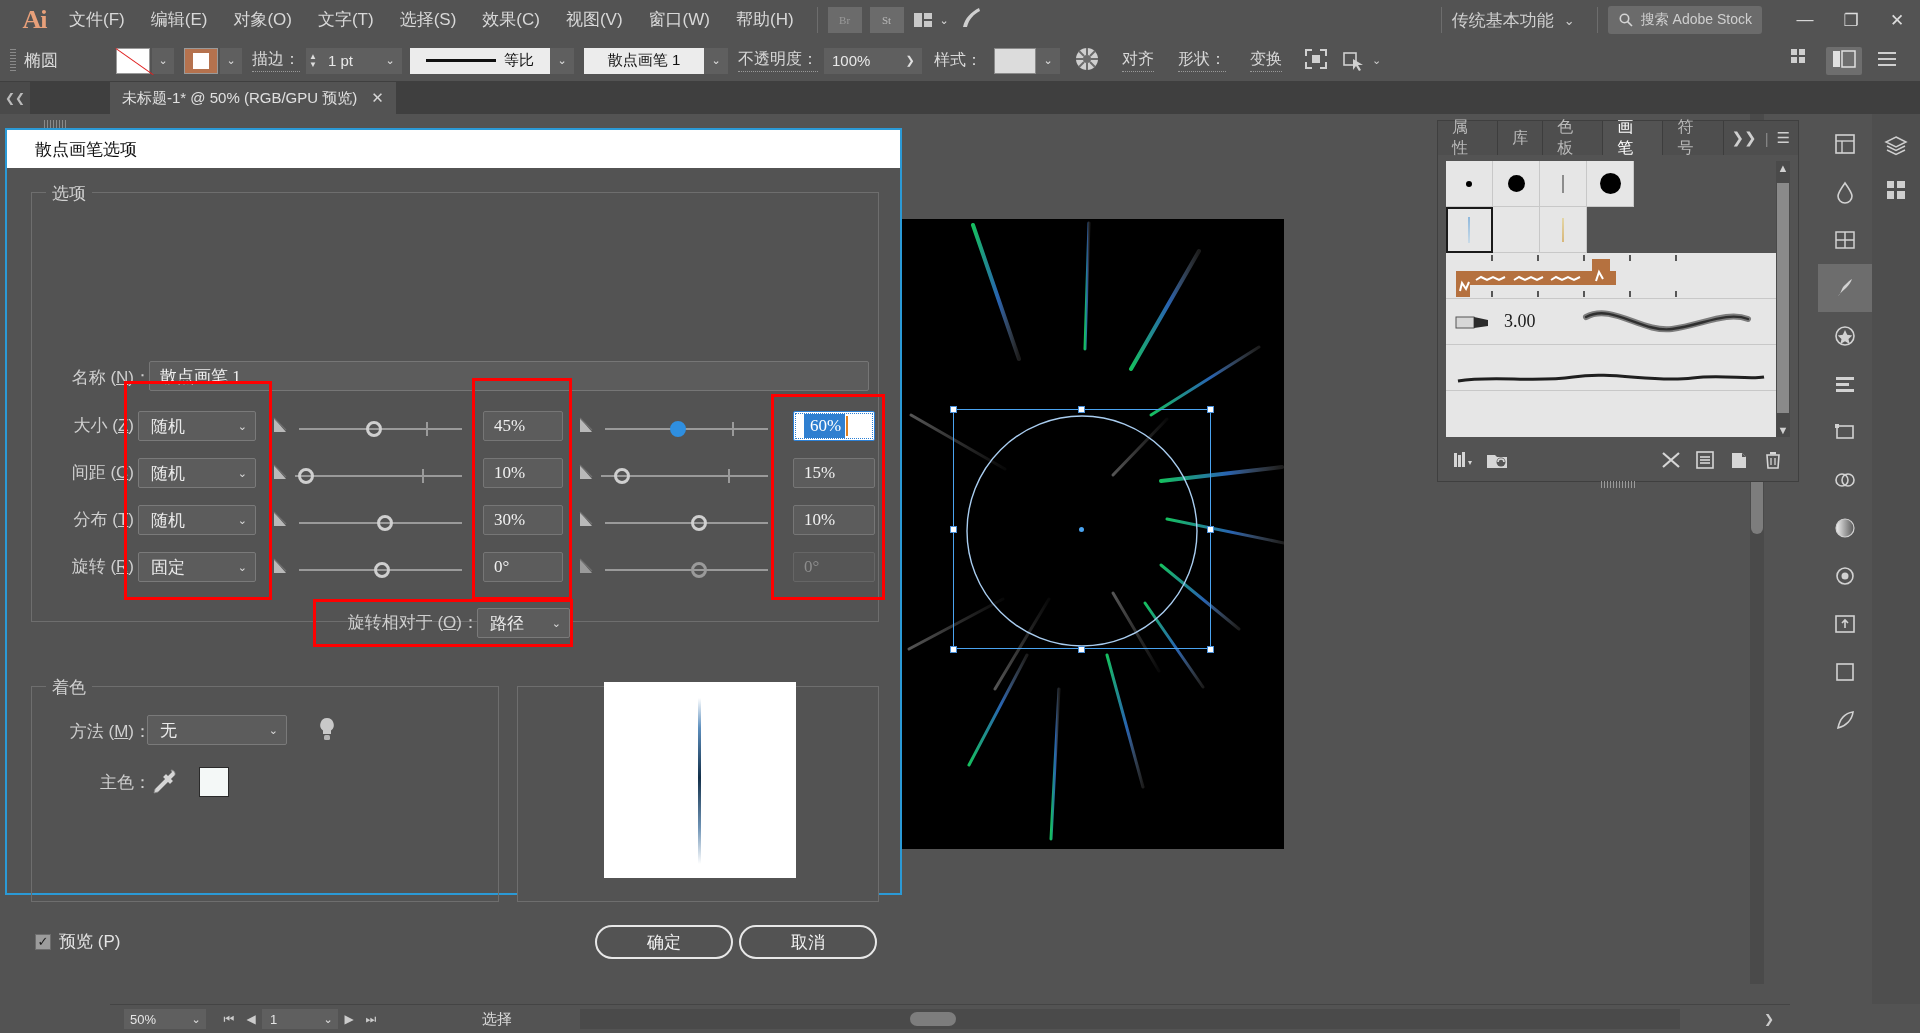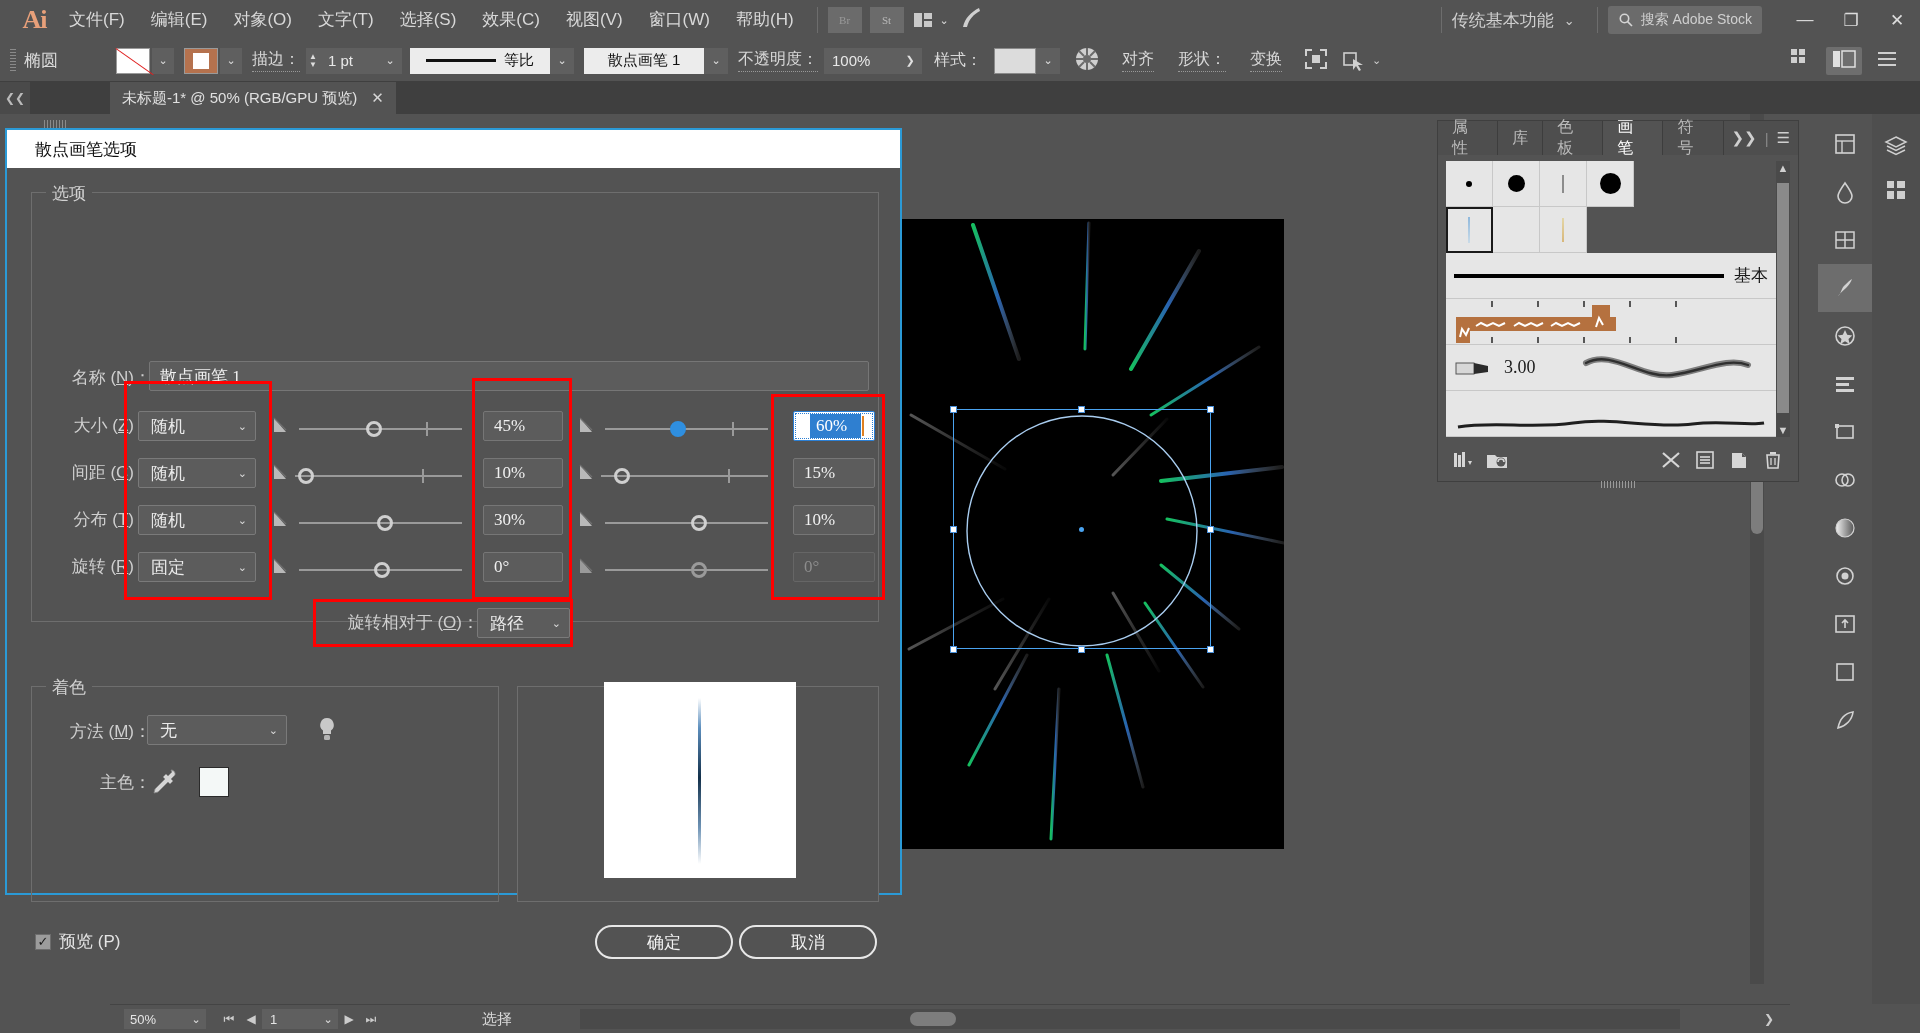--- a/index.html
+++ b/index.html
@@ -127,21 +127,21 @@
   .row-label { position:absolute; font-size:17px; color:#cfcfcf; text-align:right; }
   .mnemo { text-decoration:underline; }
   .sel-box { position:absolute; height:30px; background:#5c5c5c; border:1px solid #7a7a7a; border-radius:2px;
      display:flex; align-items:center; justify-content:space-between; padding:0 8px 0 12px; font-size:17px; color:#eaeaea;}
   .sel-box .cv { font-size:11px; color:#dcdcdc; }
   .val-box { position:absolute; height:30px; background:#5c5c5c; border:1px solid #767676; border-radius:2px;
      display:flex; align-items:center; padding-left:10px; font-size:17px; color:#f0f0f0;
      font-family:"Liberation Serif", serif;}
   .val-box.disabled { color:#8d8d8d; background:#565656; border-color:#666;}
   .val-box.editing { background:#ffffff; border:1px solid #2b7fd4; outline:1px dotted #2b7fd4; outline-offset:-3px; padding:0; }
-  .val-box.editing .hl { background:#2f7fd0; color:#ffffff; padding:2px 14px 2px 6px; margin-left:16px;}
+  .val-box.editing .hl { background:#2f7fd0; color:#ffffff; padding:2px 4px 2px 6px; margin-left:10px;}
   .val-box.editing .caret { width:2px; height:20px; background:#e08020; display:inline-block; margin-left:1px;}
 
   .slider { position:absolute; height:30px; display:flex; align-items:center; }
   .slider .track { position:absolute; left:0; right:0; top:14px; height:2px; background:#9a9a9a;}
   .slider .tick { position:absolute; top:8px; width:2px; height:14px; background:#9a9a9a;}
   .slider .knob { position:absolute; top:7px; width:16px; height:16px; border-radius:50%;
       border:3px solid #cfcfcf; background:transparent; box-sizing:border-box;}
   .slider .knob.filled { background:#2f8fe0; border-color:#2f8fe0;}
   .flag { position:absolute; width:20px; height:20px; }
 
@@ -529,24 +529,20 @@
     <div class="brush-row">
       <div class="bcell sel">
         <div style="width:2px;height:26px;background:linear-gradient(to bottom,#8fb8dc,#c9dbe8);"></div>
       </div>
       <div class="bcell"></div>
       <div class="bcell">
         <div style="width:2px;height:24px;background:linear-gradient(to bottom,#e3d6a7,#d8b77a);"></div>
       </div>
       <div style="flex:1;background:#535353;"></div>
     </div>
-    <div class="brush-wide" style="background:#e6e6e6;">
-      <div style="flex:1;height:4px;background:#000;margin-right:10px;"></div>
-      <span style="color:#1a1a1a;font-size:17px;">基本</span>
-    </div>
     <div class="brush-wide" style="background:#e6e6e6;padding:0;">
       <svg width="316" height="46" viewBox="0 0 316 46">
         <g stroke="#333" stroke-width="1.6">
           <line x1="46" y1="2" x2="46" y2="8"></line>
             <line x1="92" y1="2" x2="92" y2="8"></line>
           <line x1="138" y1="2" x2="138" y2="8"></line>
             <line x1="184" y1="2" x2="184" y2="8"></line>
             <line x1="230" y1="2" x2="230" y2="8"></line>
           <line x1="46" y1="38" x2="46" y2="44"></line>
             <line x1="92" y1="38" x2="92" y2="44"></line>

